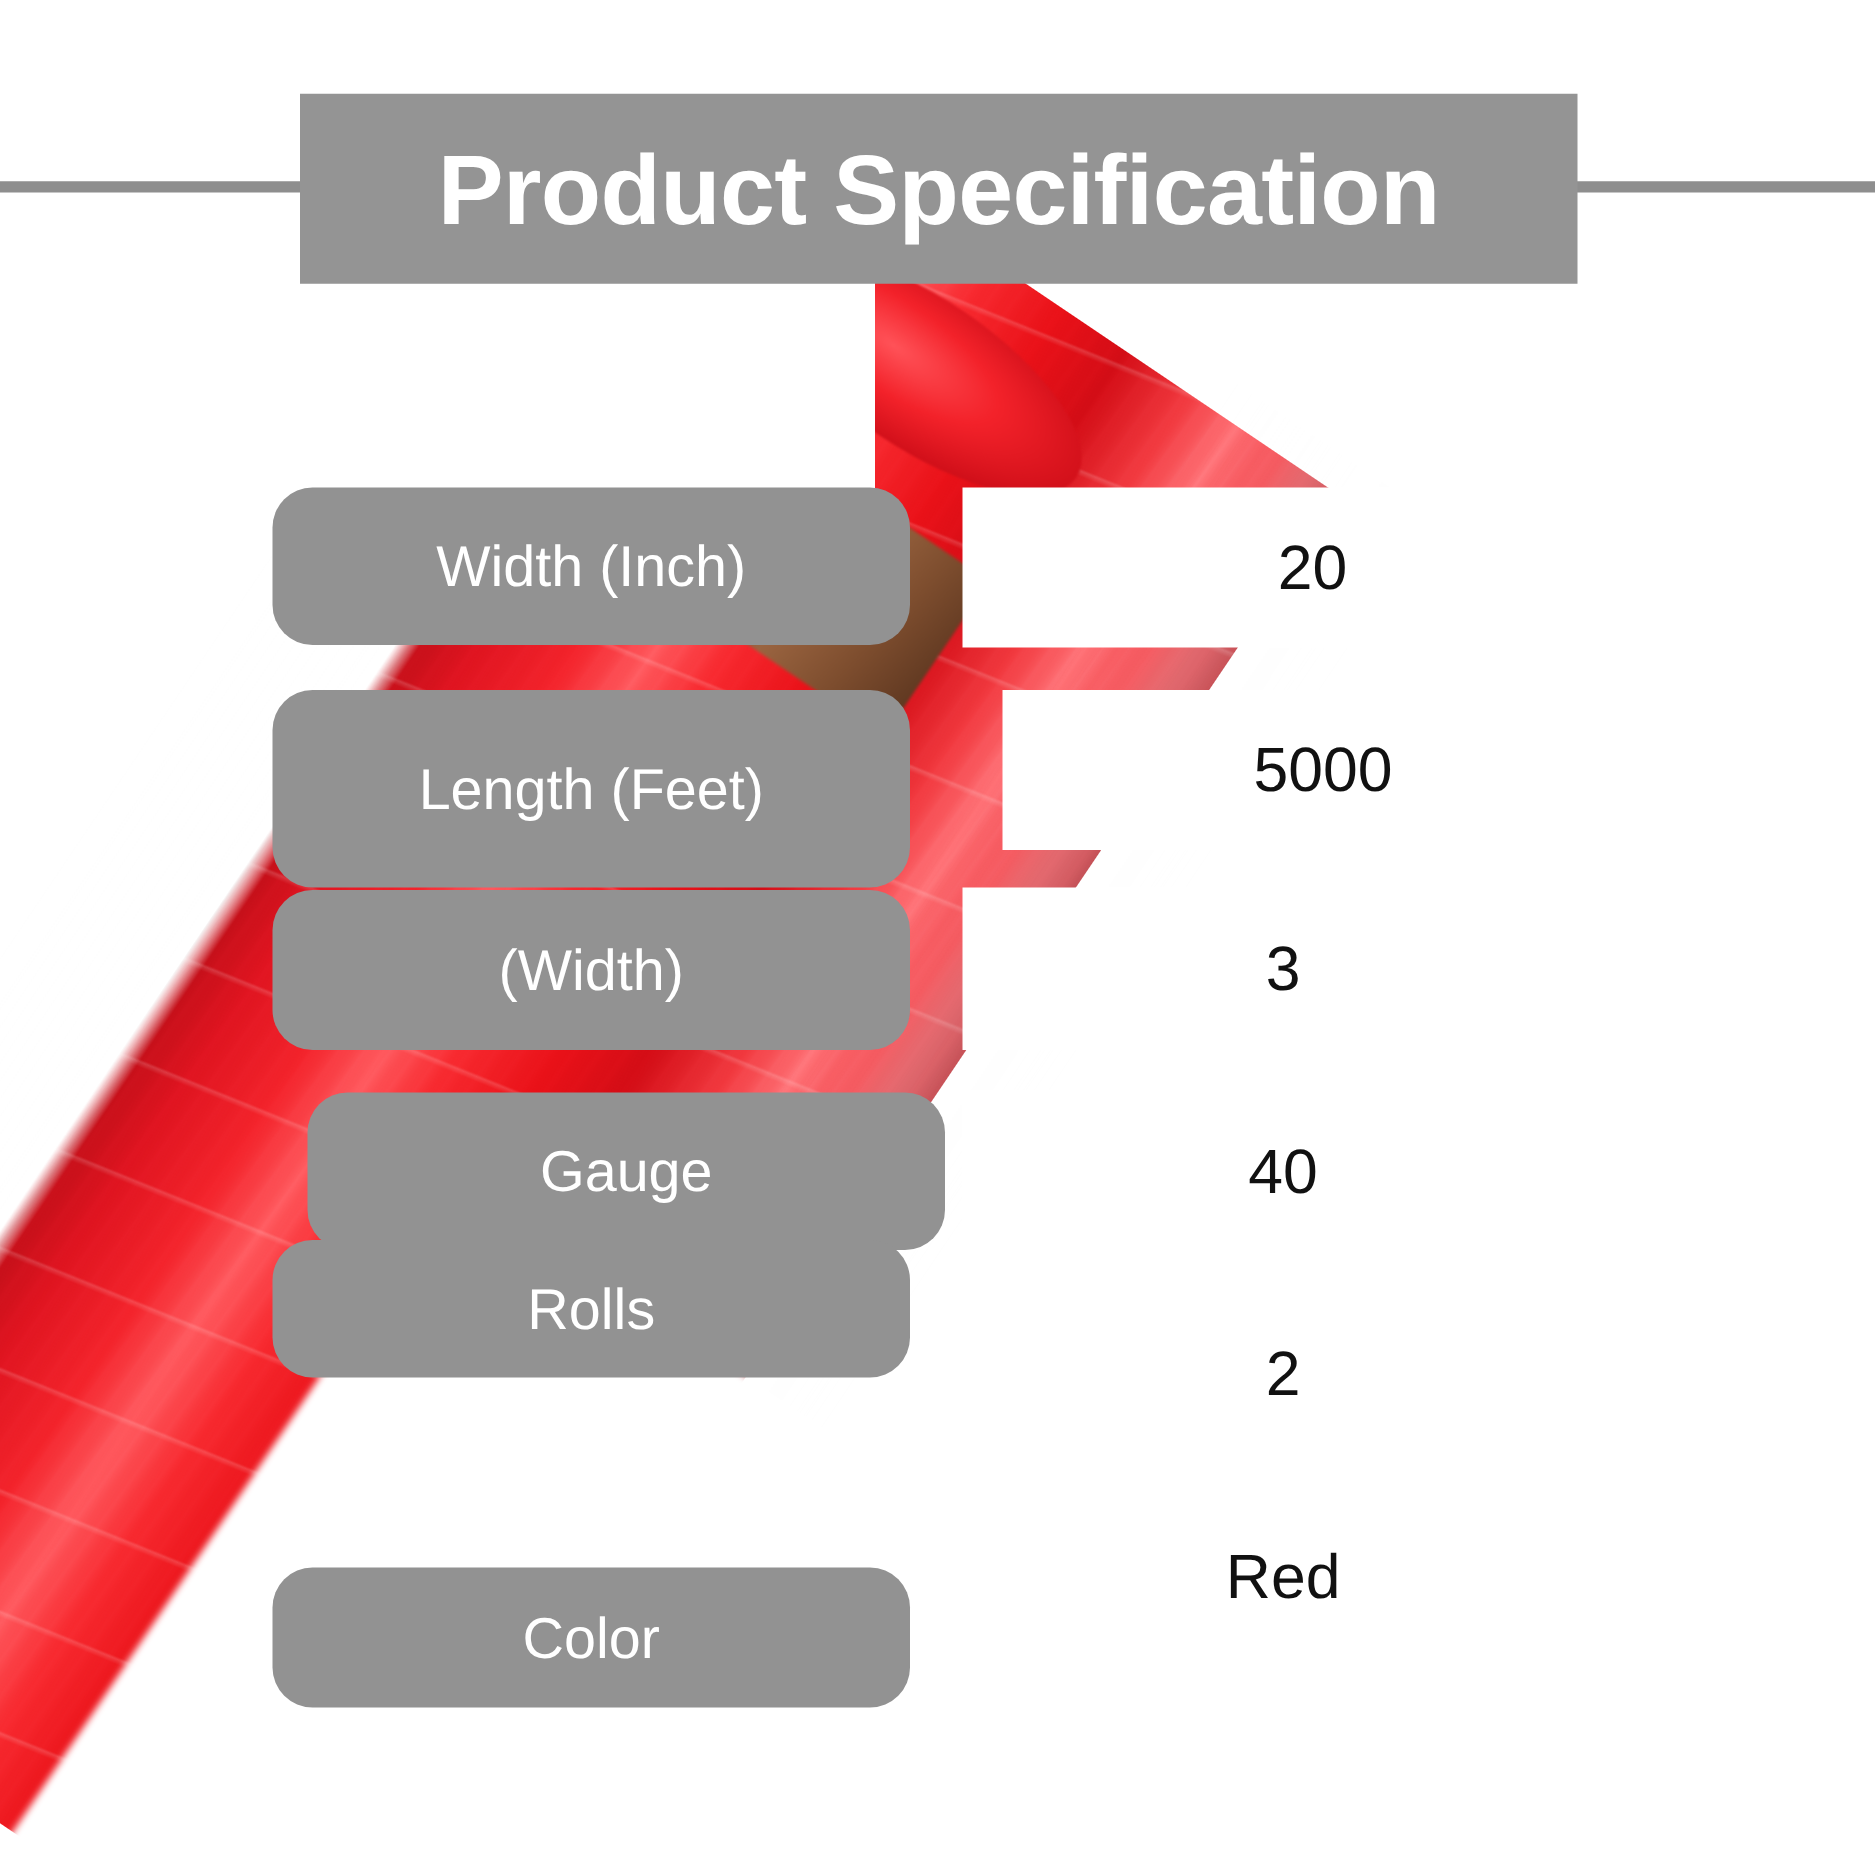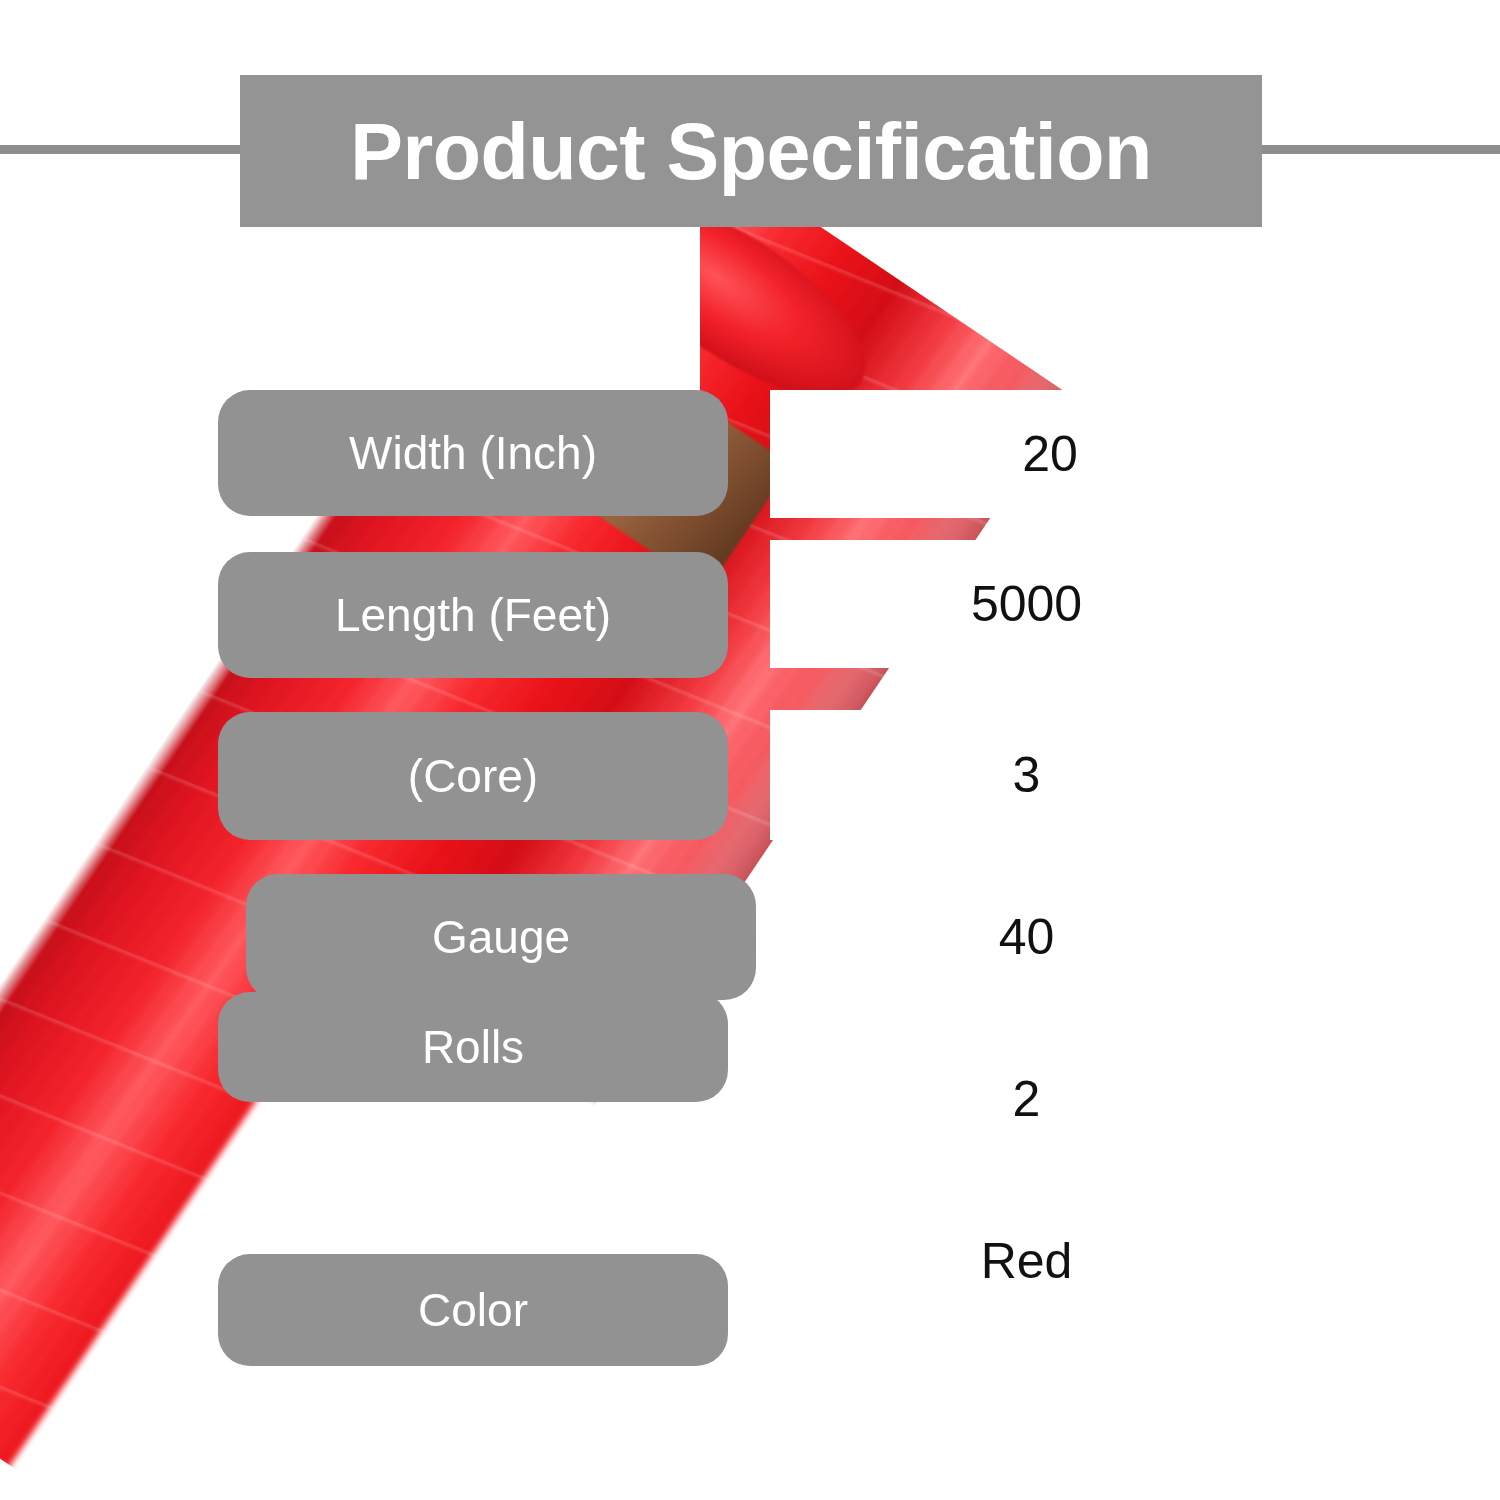--- a/index.html
+++ b/index.html
@@ -309,32 +309,32 @@
     <div class="spec-row" data-row="0">
       <div class="spec-label" style="top:390px;height:126px;">
         <span>Width (Inch)</span>
       </div>
       <div class="spec-value" style="top:390px;height:128px;">
         <span>20</span>
       </div>
     </div>
 
     <div class="spec-row" data-row="1">
-      <div class="spec-label" style="top:552px;height:126px;align-items:center;">
+      <div class="spec-label" style="top:552px;height:158px;align-items:center;">
         <span>Length (Feet)</span>
       </div>
-      <div class="spec-value" style="top:540px;height:128px;">
+      <div class="spec-value" style="top:552px;height:128px;margin-left:32px;">
         <span>5000</span>
       </div>
     </div>
 
     <div class="spec-row" data-row="2">
       <div class="spec-label" style="top:712px;height:128px;">
         <div>
-          <span class="label-line2">(Core)</span>
+          <span class="label-line2">(Width)</span>
         </div>
       </div>
       <div class="spec-value" style="top:710px;height:130px;">
         <span>3</span>
       </div>
     </div>
 
     <div class="spec-row" data-row="3">
       <div class="spec-label" style="top:874px;height:126px;margin-left:28px;">
         <span>Gauge</span>

